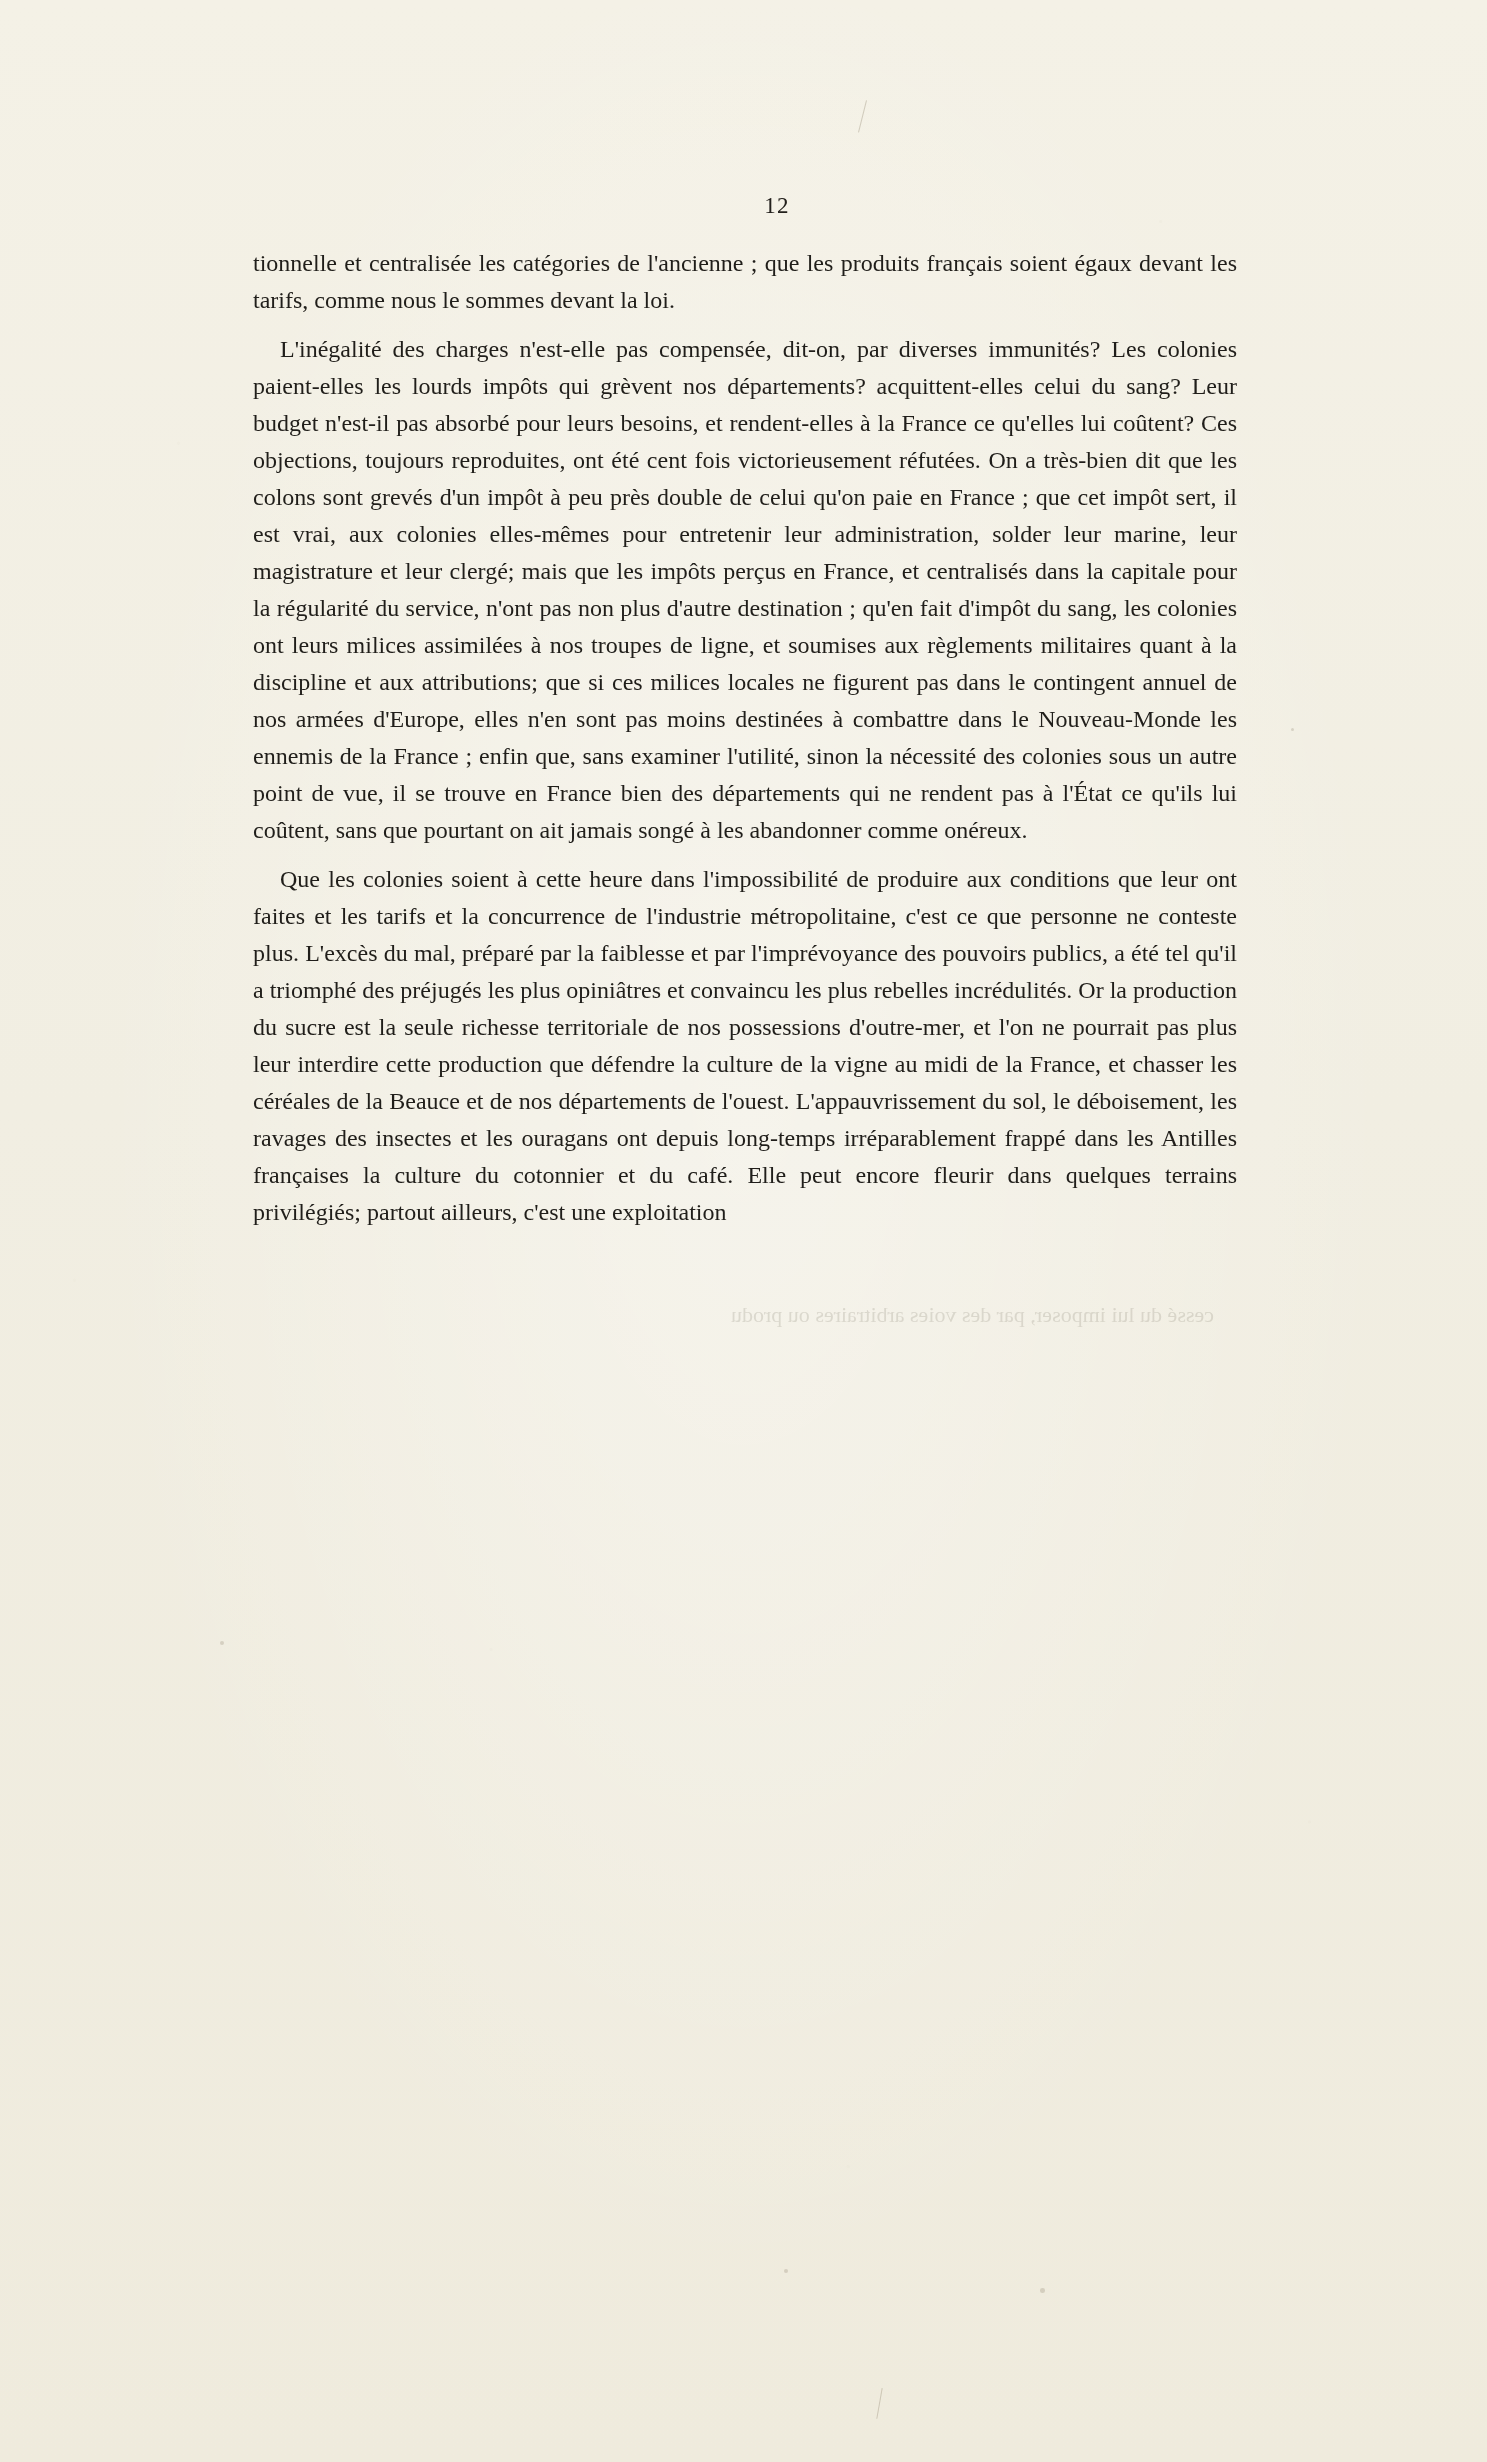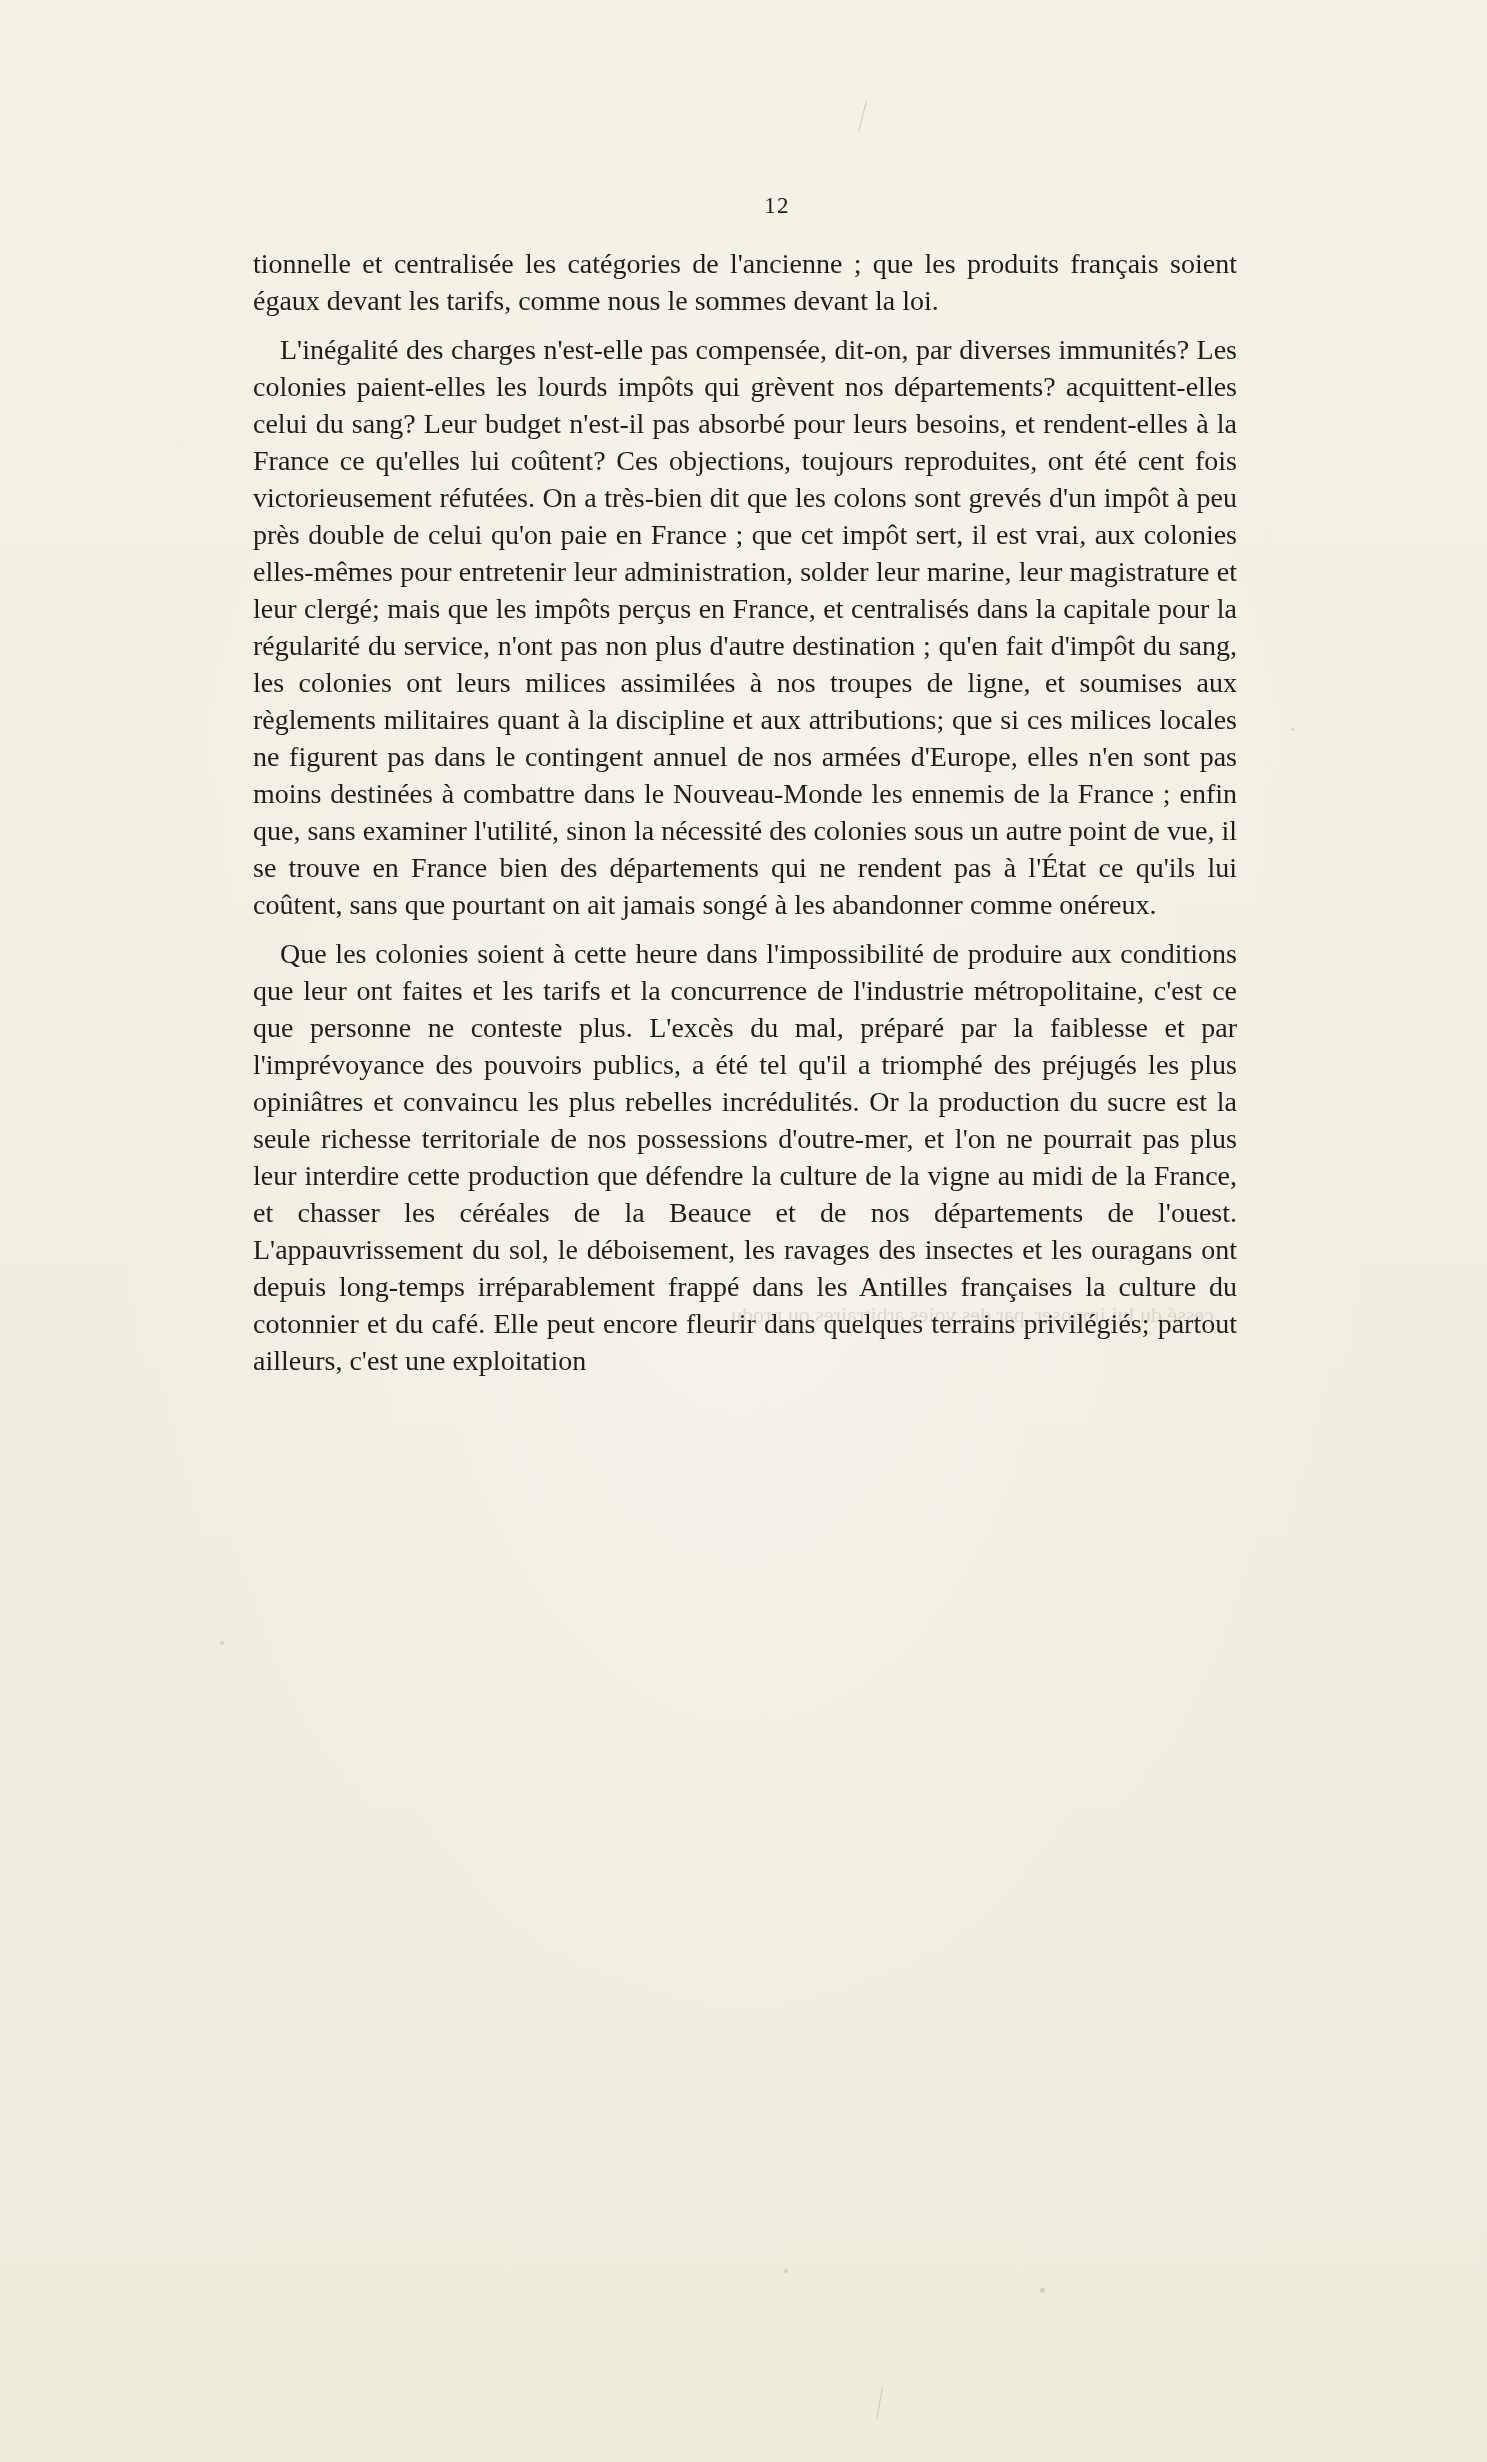--- a/index.html
+++ b/index.html
@@ -59,21 +59,21 @@
 
   .text-block {
     position: absolute;
     left: 253px;
     top: 245px;
     width: 984px;
   }
 
   p.para {
     margin: 0;
-    font-size: 28px;
+    font-size: 24px;
     line-height: 37px;
     text-align: justify;
     text-justify: inter-word;
     color: #201e1a;
     font-family: "Liberation Serif", serif;
     -webkit-font-smoothing: antialiased;
   }
   p.para.indent {
     text-indent: 27px;
   }

